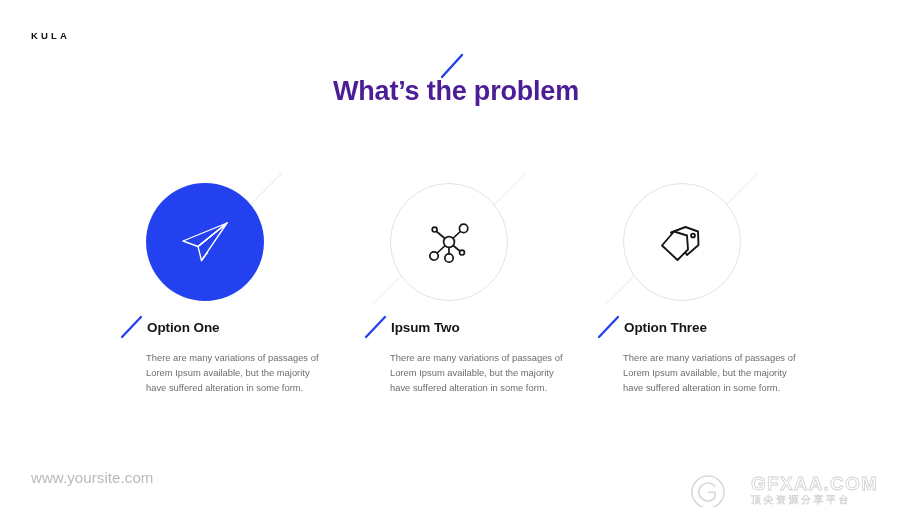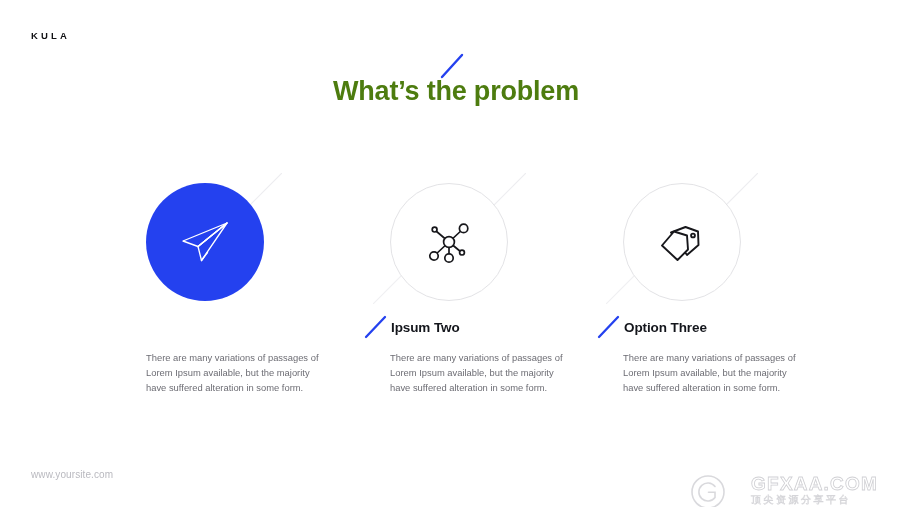--- a/index.html
+++ b/index.html
@@ -32,21 +32,21 @@
   .title-block {
     position: absolute;
     left: 0;
     top: 78px;
     width: 900px;
     text-align: center;
   }
   .title {
     font-size: 27px;
     font-weight: bold;
-    color: #4d7c0f;
+    color: #4c1d95;
     letter-spacing: -0.2px;
     line-height: 1;
     margin-left: 12px;
   }
   .title-slash {
     position: absolute;
     left: 440px;
     top: 53px;
     width: 26px;
     height: 26px;
@@ -122,21 +122,21 @@
     font-size: 9.4px;
     line-height: 15.2px;
     color: #6d6d74;
   }
 
   
   .footer-url {
     position: absolute;
     left: 31px;
     top: 469px;
-    font-size: 10px;
+    font-size: 15px;
     color: #b9b9bf;
     letter-spacing: 0.1px;
   }
 
   
   .watermark {
     position: absolute;
     right: 22px;
     top: 474px;
     display: flex;
@@ -195,20 +195,26 @@
 
     <div class="circle filled">
       <svg width="54" height="46" viewBox="0 0 54 46" fill="none" stroke="#ffffff" stroke-width="1.35" stroke-linejoin="round" stroke-linecap="round">
         <path d="M49 4 L5 22 L20 27.5 Z"></path>
         <path d="M49 4 L20 27.5 L23.5 41.5 Z"></path>
         <path d="M20 27.5 L49 4"></path>
         <path d="M23.5 41.5 L29.5 33.5"></path>
       </svg>
     </div>
 
+    <div class="head-row">
+      <svg class="head-slash" width="24" height="24" viewBox="0 0 24 24">
+        <line x1="2" y1="22" x2="21" y2="2" stroke="#2441ef" stroke-width="2.3" stroke-linecap="round"></line>
+      </svg>
+      <div class="opt-title">Option One</div>
+    </div>
 
     <div class="opt-body">There are many variations of passages of Lorem Ipsum available, but the majority have suffered alteration in some form.</div>
   </div>
 
   <div class="col col-2">
 
     <div class="circle outlined">
       <svg width="48" height="48" viewBox="0 0 48 48" fill="none" stroke="#17171b" stroke-width="1.7" stroke-linecap="round">
         <line x1="24" y1="24" x2="11" y2="13"></line>
         <line x1="24" y1="24" x2="38" y2="11"></line>

